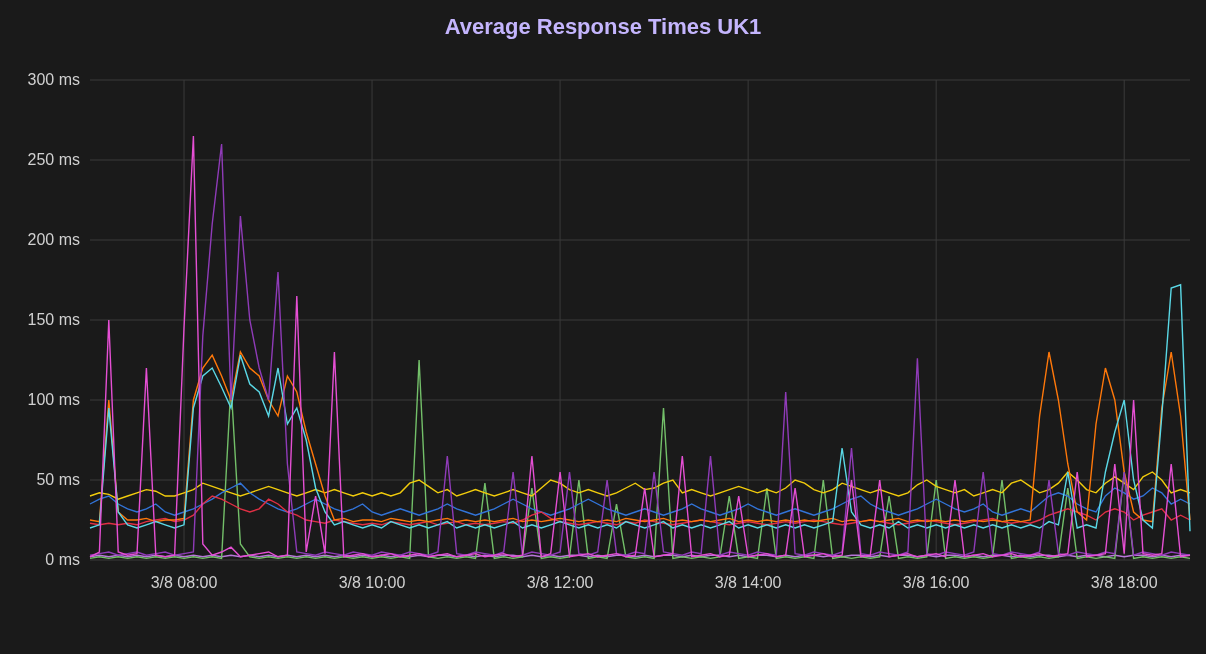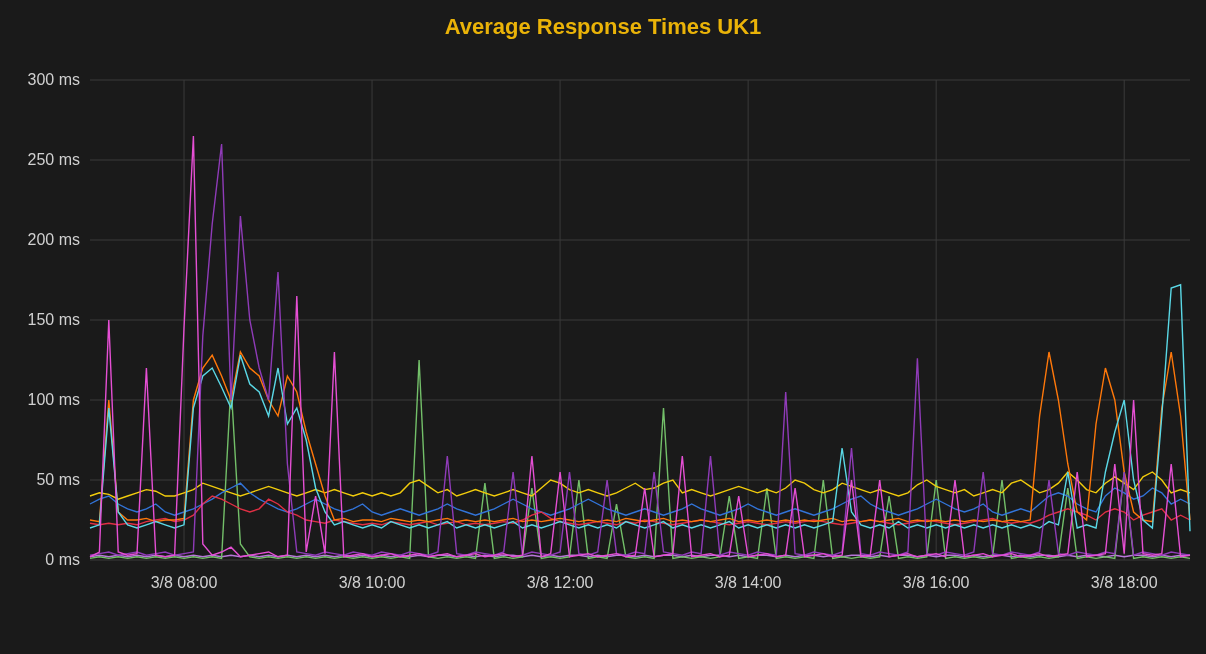--- a/index.html
+++ b/index.html
@@ -1,17 +1,17 @@
 <!DOCTYPE html>
 <html><head>
 <meta charset="utf-8">
 <style>
   html,body{margin:0;padding:0;background:#111;color:#ccc;font-family:"Helvetica Neue",Arial,sans-serif;}
   .panel{width:1206px;height:654px;background:#1a1a1a;position:relative;box-sizing:border-box;}
-  .title{width:100%;text-align:center;font-size:22px;font-weight:600;color:#eab308;padding-top:14px;}
+  .title{width:100%;text-align:center;font-size:22px;font-weight:600;color:#c4b5fd;padding-top:14px;}
   .plot-wrap{position:absolute;left:90px;top:70px;width:1100px;height:530px;}
   svg{width:100%;height:100%;display:block;overflow:visible;}
   .grid line{stroke:#3a3a3a;stroke-width:1;}
   .series{fill:none;stroke-width:1.4;}
 </style>
 </head>
 <body>
 
 <div class="panel">
   <div class="title">Average Response Times UK1</div>

